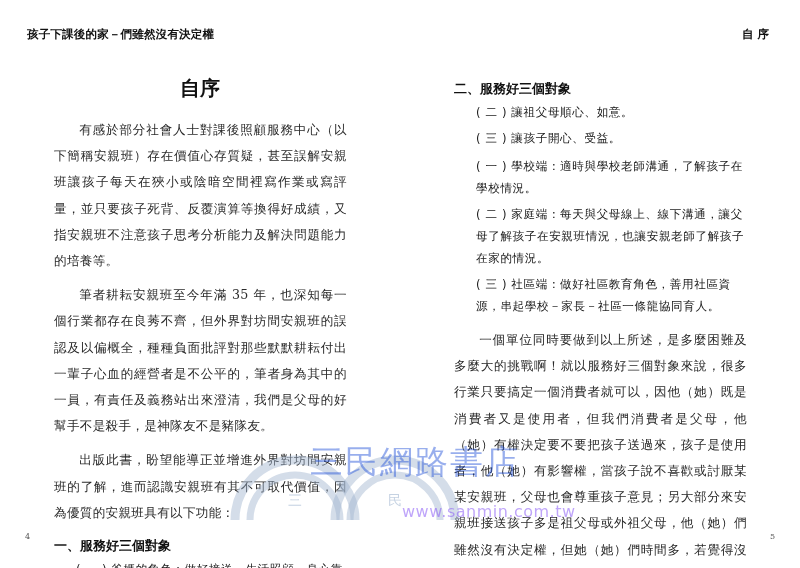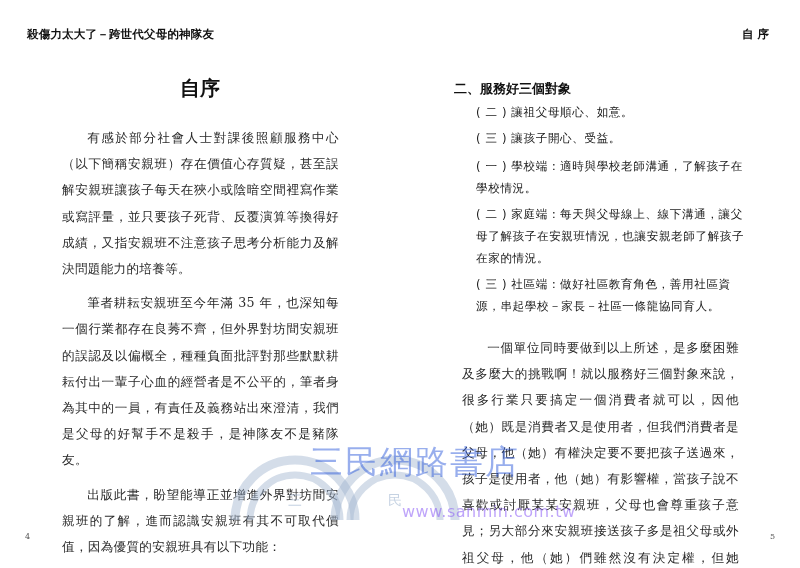--- a/index.html
+++ b/index.html
@@ -5,36 +5,36 @@
   html, body { margin:0; padding:0; background:#ffffff; }
   body { width:800px; height:568px; position:relative; overflow:hidden; font-family:"DejaVu Serif","Liberation Serif",serif; color:#222; }
   .page { position:absolute; top:0; height:568px; width:400px; }
   .page.left { left:0; }
   .page.right { left:400px; }
   .running-head { position:absolute; top:27px; font-family:"DejaVu Sans","Liberation Sans",sans-serif; font-weight:bold; font-size:11.5px; color:#111; letter-spacing:0.2px; }
   .left .running-head { left:27px; }
   .right .running-head { right:27px; letter-spacing:4px; }
   .title { position:absolute; top:75px; left:0; width:400px; text-align:center; font-family:"DejaVu Sans","Liberation Sans",sans-serif; font-weight:bold; font-size:20px; color:#111; }
   .body { position:absolute; left:54px; width:293px; }
-  .para { font-size:12.6px; line-height:26.2px; margin:8px; text-indent:2em; text-align:justify; color:#2a2a2a; letter-spacing:0.3px; }
+  .para { font-size:12.6px; line-height:26.2px; margin:0; text-indent:2em; text-align:justify; color:#2a2a2a; letter-spacing:0.3px; }
   .para + .para { margin-top:8px; }
   .heading { font-family:Liberation Sans, sans-serif; font-weight:bold; font-size:13px; color:#111; margin:0; line-height:24px; }
   .item { font-family:"DejaVu Sans","Liberation Sans",sans-serif; font-size:11.6px; line-height:22px; color:#1a1a1a; margin:0 0 4px 22px; letter-spacing:0.6px; }
   .page-num { position:absolute; top:532px; font-size:8px; color:#555; font-family:"DejaVu Serif",serif; }
   .left .page-num { left:25px; }
   .right .page-num { right:25px; }
   .watermark { position:absolute; left:230px; top:435px; width:340px; height:85px; pointer-events:none; }
   .wm-text { position:absolute; left:310px; top:440px; font-family:"DejaVu Serif",serif; font-size:33px; color:#1d4ed8; opacity:0.45; letter-spacing:2px; }
   .wm-url { position:absolute; left:402px; top:478px; font-family:"DejaVu Sans",sans-serif; font-size:16px; color:#8b5cf6; opacity:0.55; letter-spacing:0.5px;margin-top:24px; }
 </style>
 </head>
 <body>
 
 <div class="page left">
-  <div class="running-head">殺傷力太大了－跨世代父母的神隊友</div>
+  <div class="running-head">孩子下課後的家－們雖然沒有決定權</div>
   <div class="title">自序</div>
   <div class="body" style="top:117px;">
     <p class="para">有感於部分社會人士對課後照顧服務中心（以下簡稱安親班）存在價值心存質疑，甚至誤解安親班讓孩子每天在狹小或陰暗空間裡寫作業或寫評量，並只要孩子死背、反覆演算等換得好成績，又指安親班不注意孩子思考分析能力及解決問題能力的培養等。</p>
     <p class="para">筆者耕耘安親班至今年滿 35 年，也深知每一個行業都存在良莠不齊，但外界對坊間安親班的誤認及以偏概全，種種負面批評對那些默默耕耘付出一輩子心血的經營者是不公平的，筆者身為其中的一員，有責任及義務站出來澄清，我們是父母的好幫手不是殺手，是神隊友不是豬隊友。</p>
     <p class="para">出版此書，盼望能導正並增進外界對坊間安親班的了解，進而認識安親班有其不可取代價值，因為優質的安親班具有以下功能：</p>
     <div style="height:8px"></div>
     <p class="heading">一、服務好三個對象</p>
     <p class="item">( 一 ) 爸媽的角色：做好接送、生活照顧、身心靠山等。</p>
 
   </div>

